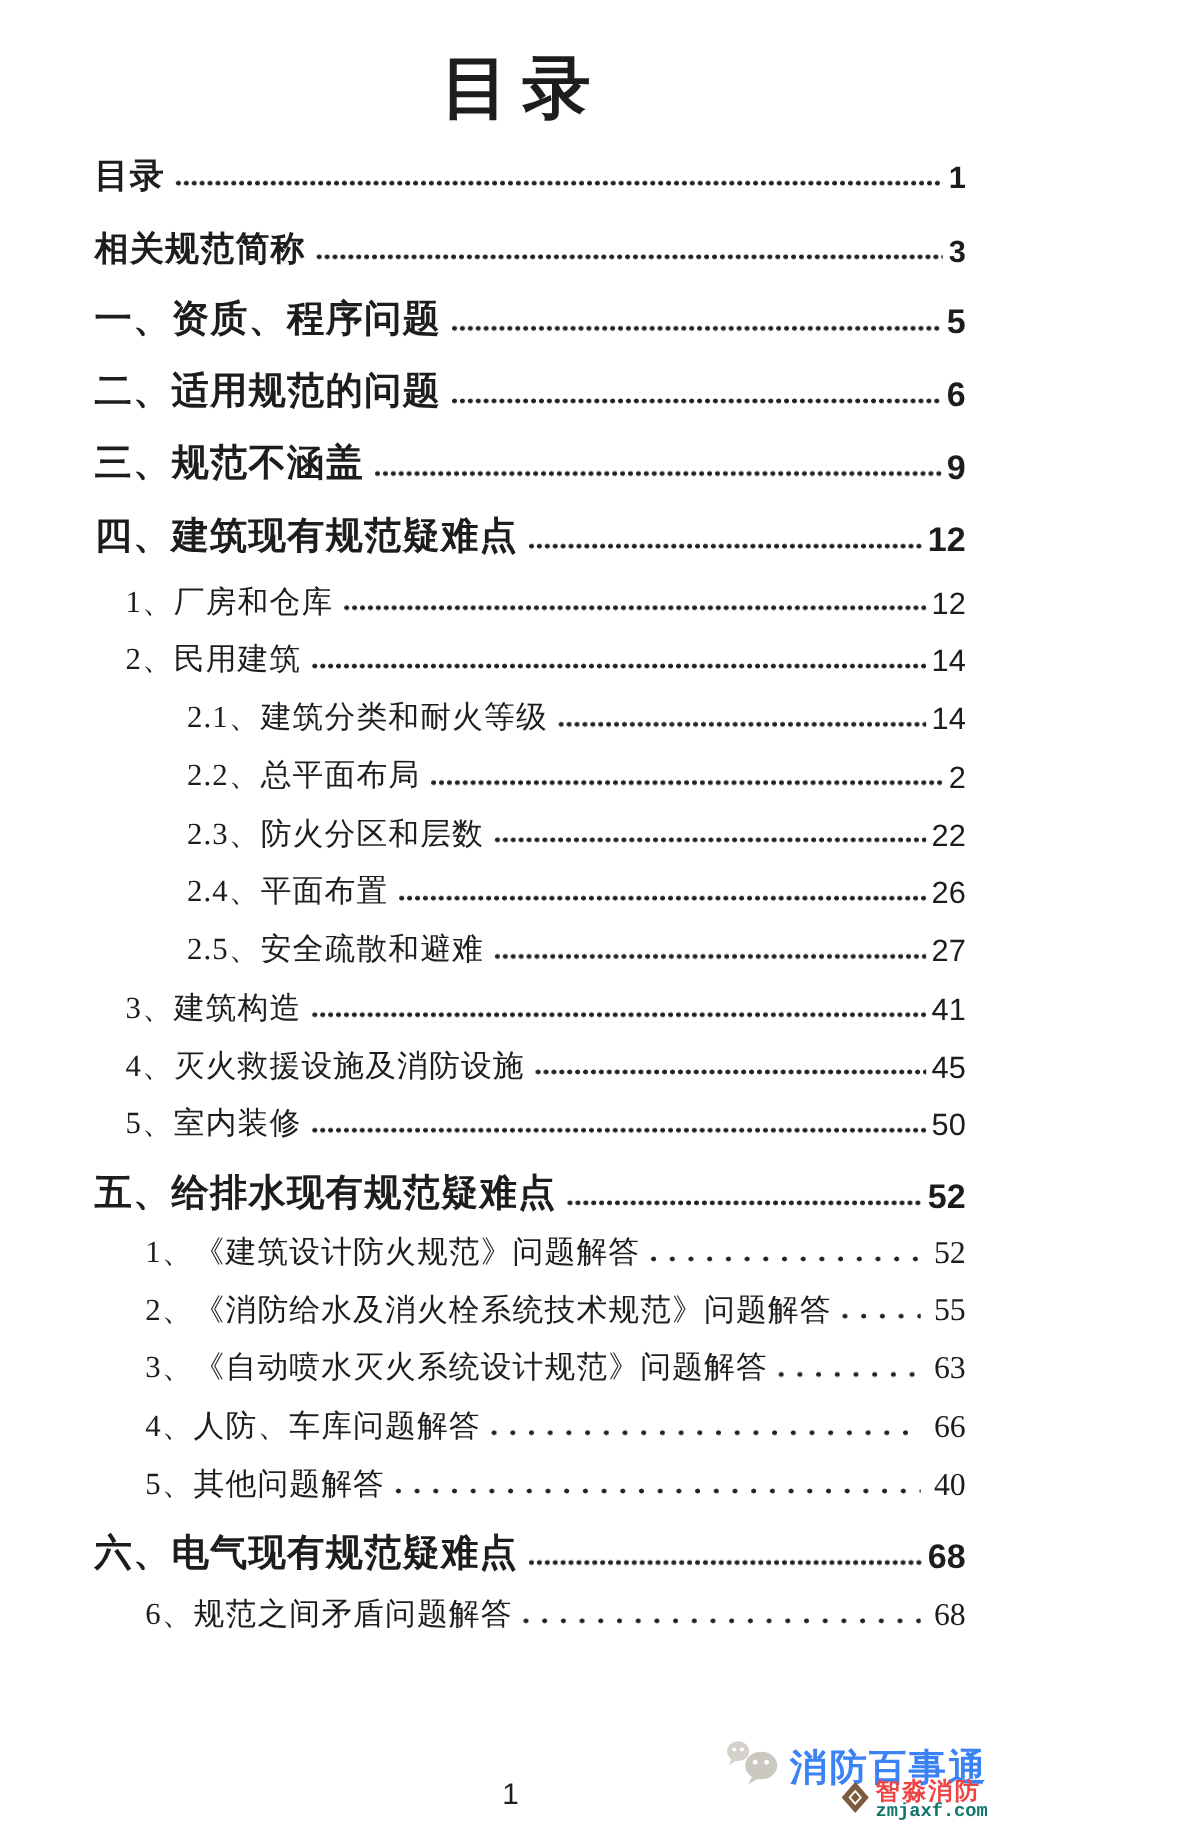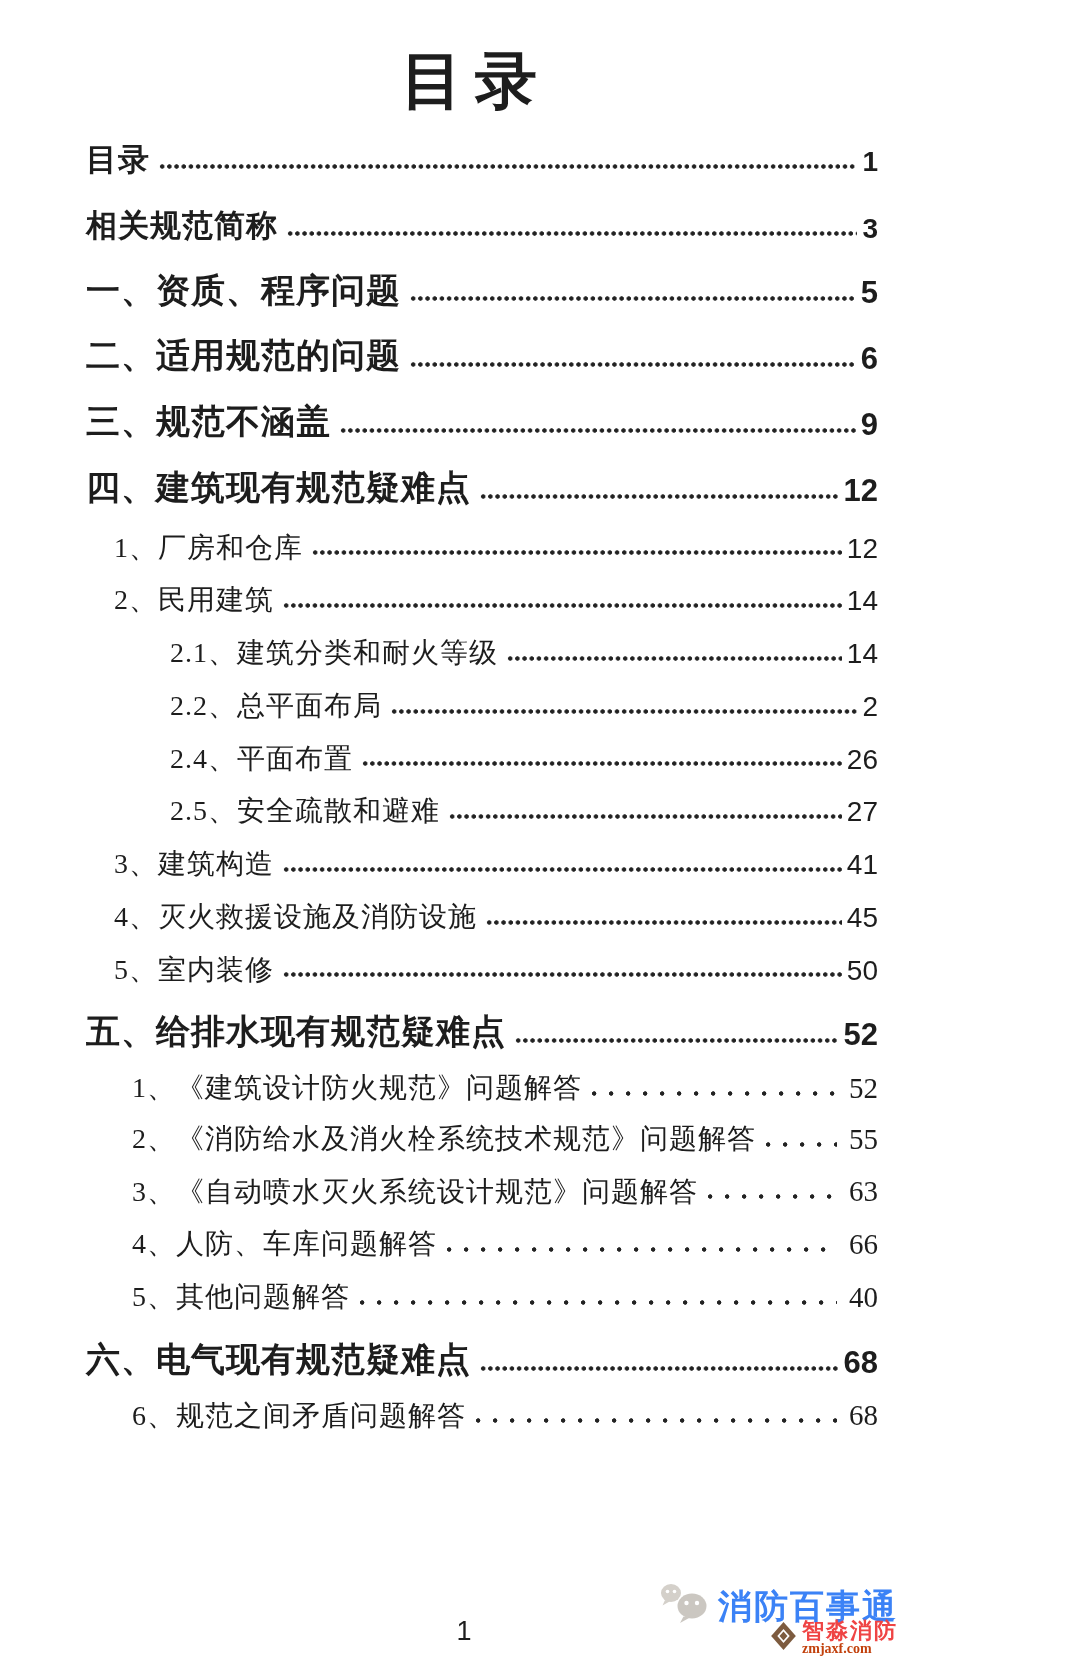--- a/index.html
+++ b/index.html
@@ -91,24 +91,24 @@
   }
   .vendor-texts { display: flex; flex-direction: column; line-height: 1.05; }
   .vendor-name {
     font-family: "Liberation Sans", "DejaVu Sans", sans-serif;
     font-weight: bold;
     font-size: 22px;
     letter-spacing: 2px;
     color: #ef4444;
   }
   .vendor-site {
-    font-family: Liberation Serif, serif;
-    font-weight: bold;
-    font-size: 14px;
-    color: #c2410c;
+    font-family: Liberation Mono, monospace;
+    font-weight: bold;
+    font-size: 17px;
+    color: #0f766e;
   }
 </style>
 </head>
 <body>
 
 <div class="sheet">
 
   <h1 class="doc-title">目录</h1>
 
   <div class="toc" id="toc">
@@ -154,20 +154,25 @@
   </div>
       <div class="row subsub">
     <span class="lbl">2.1、建筑分类和耐火等级</span>
     <span class="leader"></span>
     <span class="pg">14</span>
   </div>
       <div class="row subsub">
     <span class="lbl">2.2、总平面布局</span>
     <span class="leader"></span>
     <span class="pg">2</span>
+  </div>
+      <div class="row subsub">
+    <span class="lbl">2.3、防火分区和层数</span>
+    <span class="leader"></span>
+    <span class="pg">22</span>
   </div>
       <div class="row subsub">
     <span class="lbl">2.4、平面布置</span>
     <span class="leader"></span>
     <span class="pg">26</span>
   </div>
       <div class="row subsub">
     <span class="lbl">2.5、安全疏散和避难</span>
     <span class="leader"></span>
     <span class="pg">27</span>

